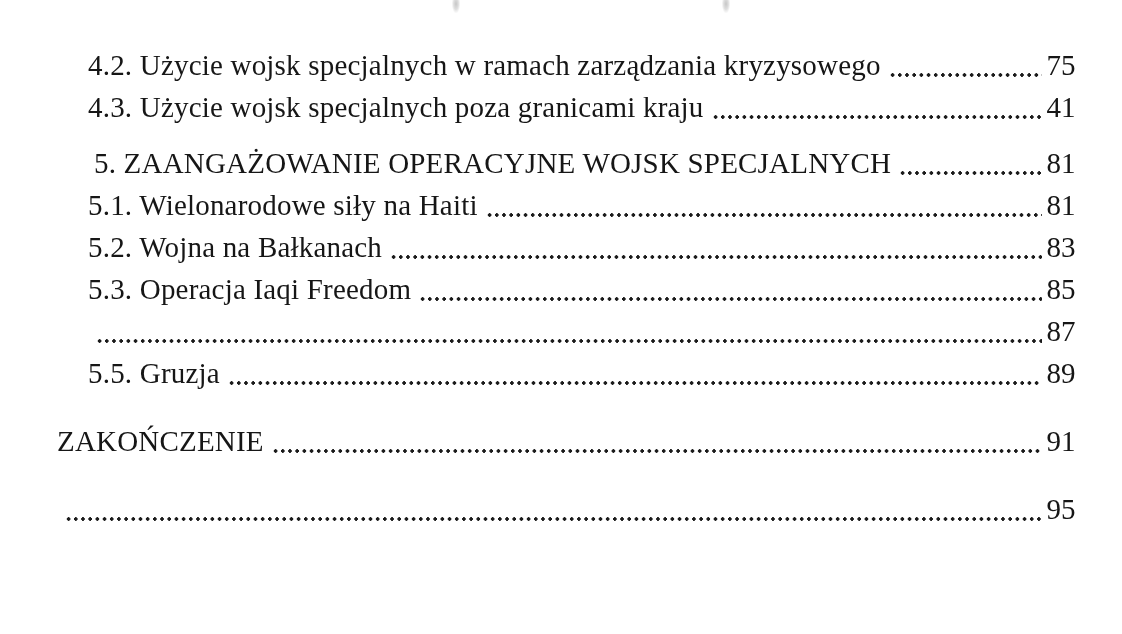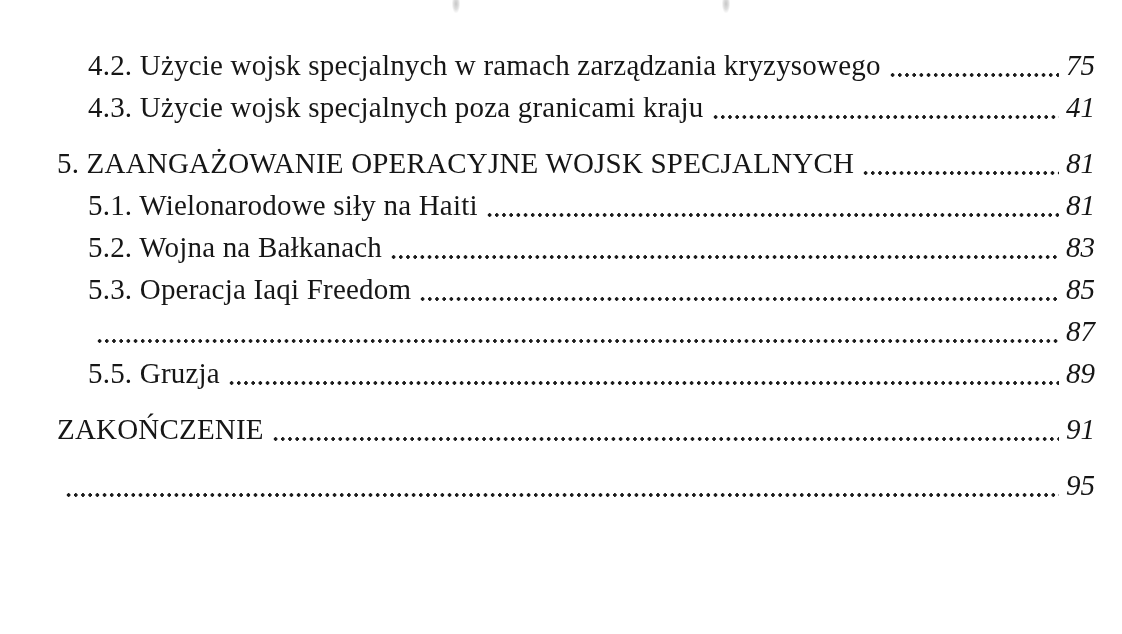--- a/index.html
+++ b/index.html
@@ -11,21 +11,21 @@
     overflow: hidden;
     font-family: "Liberation Serif", "DejaVu Serif", serif;
     color: #161616;
     box-sizing: border-box;
   }
   #toc {
     position: absolute;
     top: 44px;
     left: 0;
     right: 0;
-    padding: 0 27px 0 0;
+    padding: 0 44px 0 0;
   }
   .row {
     display: flex;
     align-items: baseline;
     height: 42px;
     line-height: 42px;
     font-size: 29px;
     white-space: nowrap;
   }
   .row .label { flex: 0 0 auto; letter-spacing: 0.2px; }
@@ -35,26 +35,25 @@
     height: 4px;
     margin: 0 2px 9px 8px;
     background-image: radial-gradient(circle, #1b1b1b 1.55px, rgba(0,0,0,0) 2px);
     background-size: 7.2px 4px;
     background-position: left 50%;
     background-repeat: repeat-x;
   }
   .row .pnum {
     flex: 0 0 auto;
     min-width: 34px;
-    text-align: right;
-    font-style: italic;
+    text-align: center;
   }
   .lvl-sub        { padding-left: 88px; }
-  .lvl-chapter    { padding-left: 57px; margin-top: 14px; }
-  .lvl-backmatter { padding-left: 57px; margin-top: 14px; }
+  .lvl-chapter    { padding-left: 57px; margin-top: 14px; margin-left: 37px; }
+  .lvl-backmatter { padding-left: 57px; margin-top: 26px; }
   .smudge {
     position: absolute;
     top: 0;
     width: 8px;
     height: 13px;
     background: radial-gradient(ellipse at 50% 30%, #9a9a9a 0%, #c9c9c9 45%, rgba(255,255,255,0) 75%);
     opacity: 0.55;
     filter: blur(0.6px);
   }
 </style>

